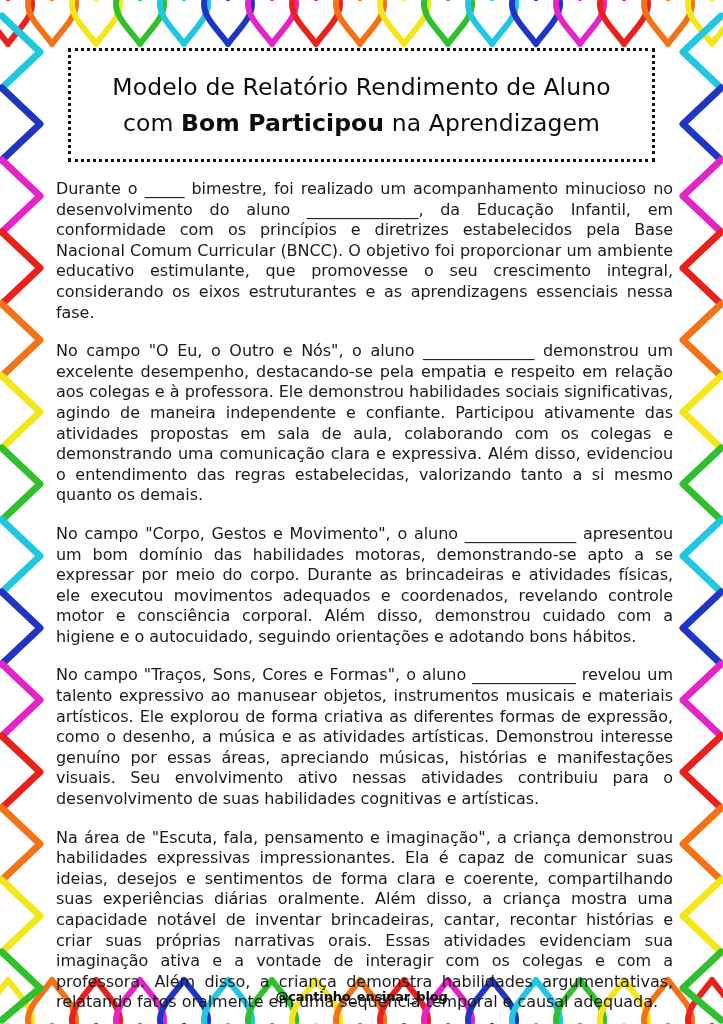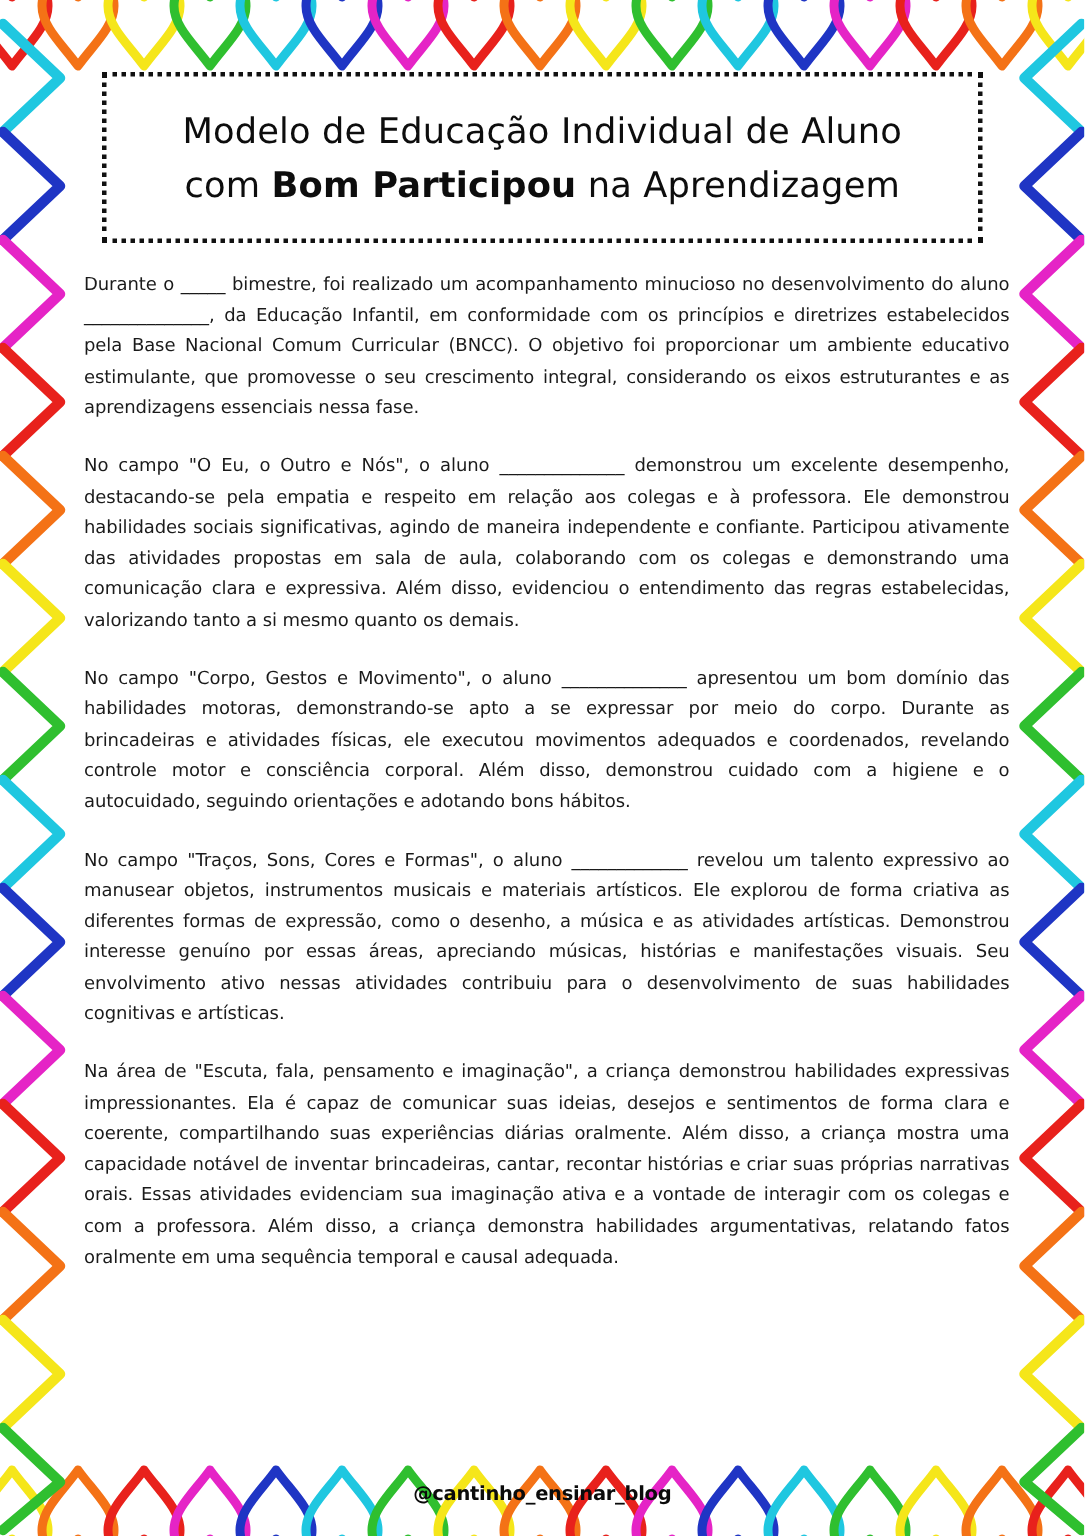--- a/index.html
+++ b/index.html
@@ -78,21 +78,21 @@
 
   
   .body-text {
     position: absolute;
     left: 4px;
     top: 133px;
     width: 617px;
   }
   .para {
     font-family: "DejaVu Sans", sans-serif;
-    font-size: 12px;
+    font-size: 16px;
     line-height: 20.6px;
     color: #1a1a1a;
     text-align: justify;
     text-justify: inter-word;
     margin: 0 0 18px 0;
     letter-spacing: -0.05px;
   }
   .para:last-child { margin-bottom: 0; }
 
   
@@ -212,21 +212,21 @@
         <polyline points="50,808 12,844 50,880" stroke="#f47216"></polyline>
         <polyline points="50,880 12,916 50,952" stroke="#f5e61a"></polyline>
         <polyline points="50,952 12,988 50,1020" stroke="#2fbf2f"></polyline>
       </g>
     </svg>
   </div>
 
   <div class="content">
 
     <div class="title-box">
-      <div class="title-line">Modelo de Educação Individual de Aluno</div>
+      <div class="title-line">Modelo de Relatório Rendimento de Aluno</div>
       <div class="title-line"><span>com </span><span class="bold">Bom Participou</span><span> na Aprendizagem</span></div>
     </div>
 
     <div class="body-text">
       <p class="para">Durante o _____ bimestre, foi realizado um acompanhamento minucioso no desenvolvimento do aluno ______________, da Educação Infantil, em conformidade com os princípios e diretrizes estabelecidos pela Base Nacional Comum Curricular (BNCC). O objetivo foi proporcionar um ambiente educativo estimulante, que promovesse o seu crescimento integral, considerando os eixos estruturantes e as aprendizagens essenciais nessa fase.</p>
       <p class="para">No campo "O Eu, o Outro e Nós", o aluno ______________ demonstrou um excelente desempenho, destacando-se pela empatia e respeito em relação aos colegas e à professora. Ele demonstrou habilidades sociais significativas, agindo de maneira independente e confiante. Participou ativamente das atividades propostas em sala de aula, colaborando com os colegas e demonstrando uma comunicação clara e expressiva. Além disso, evidenciou o entendimento das regras estabelecidas, valorizando tanto a si mesmo quanto os demais.</p>
       <p class="para">No campo "Corpo, Gestos e Movimento", o aluno ______________ apresentou um bom domínio das habilidades motoras, demonstrando-se apto a se expressar por meio do corpo. Durante as brincadeiras e atividades físicas, ele executou movimentos adequados e coordenados, revelando controle motor e consciência corporal. Além disso, demonstrou cuidado com a higiene e o autocuidado, seguindo orientações e adotando bons hábitos.</p>
       <p class="para">No campo "Traços, Sons, Cores e Formas", o aluno _____________ revelou um talento expressivo ao manusear objetos, instrumentos musicais e materiais artísticos. Ele explorou de forma criativa as diferentes formas de expressão, como o desenho, a música e as atividades artísticas. Demonstrou interesse genuíno por essas áreas, apreciando músicas, histórias e manifestações visuais. Seu envolvimento ativo nessas atividades contribuiu para o desenvolvimento de suas habilidades cognitivas e artísticas.</p>
       <p class="para">Na área de "Escuta, fala, pensamento e imaginação", a criança demonstrou habilidades expressivas impressionantes. Ela é capaz de comunicar suas ideias, desejos e sentimentos de forma clara e coerente, compartilhando suas experiências diárias oralmente. Além disso, a criança mostra uma capacidade notável de inventar brincadeiras, cantar, recontar histórias e criar suas próprias narrativas orais. Essas atividades evidenciam sua imaginação ativa e a vontade de interagir com os colegas e com a professora. Além disso, a criança demonstra habilidades argumentativas, relatando fatos oralmente em uma sequência temporal e causal adequada.</p>
     </div>

